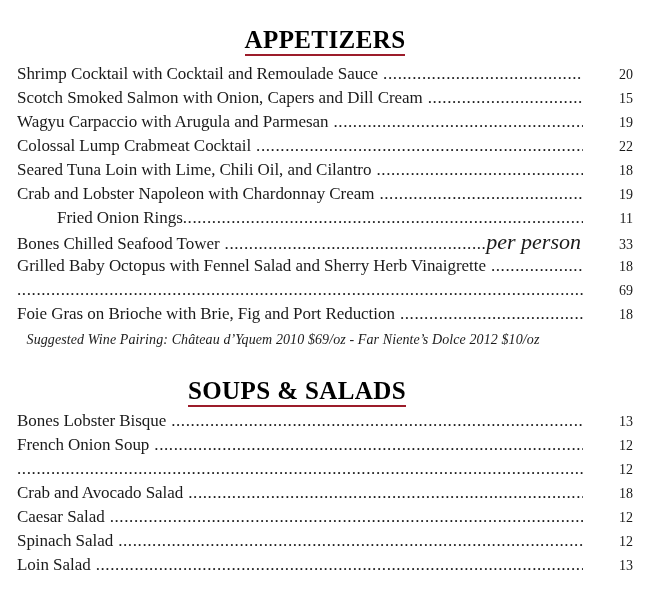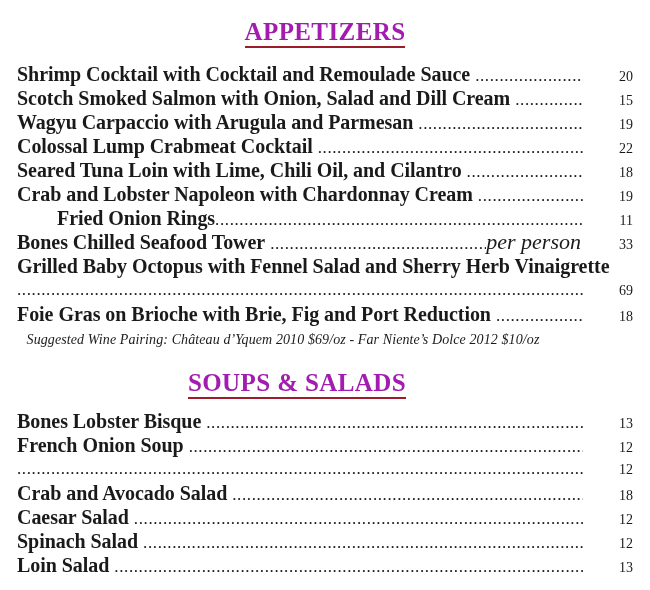--- a/index.html
+++ b/index.html
@@ -19,27 +19,27 @@
     position: relative;
     width: 650px;
     height: 590px;
     box-sizing: border-box;
     padding: 0 17px 0 17px;
   }
 
   
   .section-heading {
     text-align: center;
-    color: #a21caf;
+    color: #000000;
     font-family: "Liberation Serif", "DejaVu Serif", serif;
     font-weight: bold;
     font-size: 25px;
     letter-spacing: 0.4px;
     line-height: 1;
-    margin: 0;
+    margin: 8px;
     padding: 0;
   }
   .section-heading .heading-text {
     display: inline-block;
     border-bottom: 2px solid #9c1c2a;
     padding-bottom: 2px;
   }
 
   #heading-appetizers-wrap {
     position: absolute;
@@ -68,22 +68,22 @@
 
   .menu-item {
     display: flex;
     align-items: baseline;
     height: 24px;
     line-height: 24px;
     white-space: nowrap;
   }
 
   .item-name {
-    font-size: 20px;
-    font-weight: bold;
+    font-size: 17px;
+    font-weight: normal;
     letter-spacing: -0.05px;
     flex: 0 0 auto;
     padding-right: 5px;
   }
   .item-name.no-gap { padding-right: 0; margin-left: 40px; }
 
   .leader {
     flex: 1 1 auto;
     overflow: hidden;
     height: 24px;
@@ -141,21 +141,21 @@
 
   <ul class="item-list" id="appetizers-list">
 
     <li class="menu-item">
       <span class="item-name">Shrimp Cocktail with Cocktail and Remoulade Sauce</span>
       <span class="leader"></span>
       <span class="item-price">20</span>
     </li>
 
     <li class="menu-item">
-      <span class="item-name">Scotch Smoked Salmon with Onion, Salad and Dill Cream</span>
+      <span class="item-name">Scotch Smoked Salmon with Onion, Capers and Dill Cream</span>
       <span class="leader"></span>
       <span class="item-price">15</span>
     </li>
 
     <li class="menu-item">
       <span class="item-name">Wagyu Carpaccio with Arugula and Parmesan</span>
       <span class="leader"></span>
       <span class="item-price">19</span>
     </li>
 

